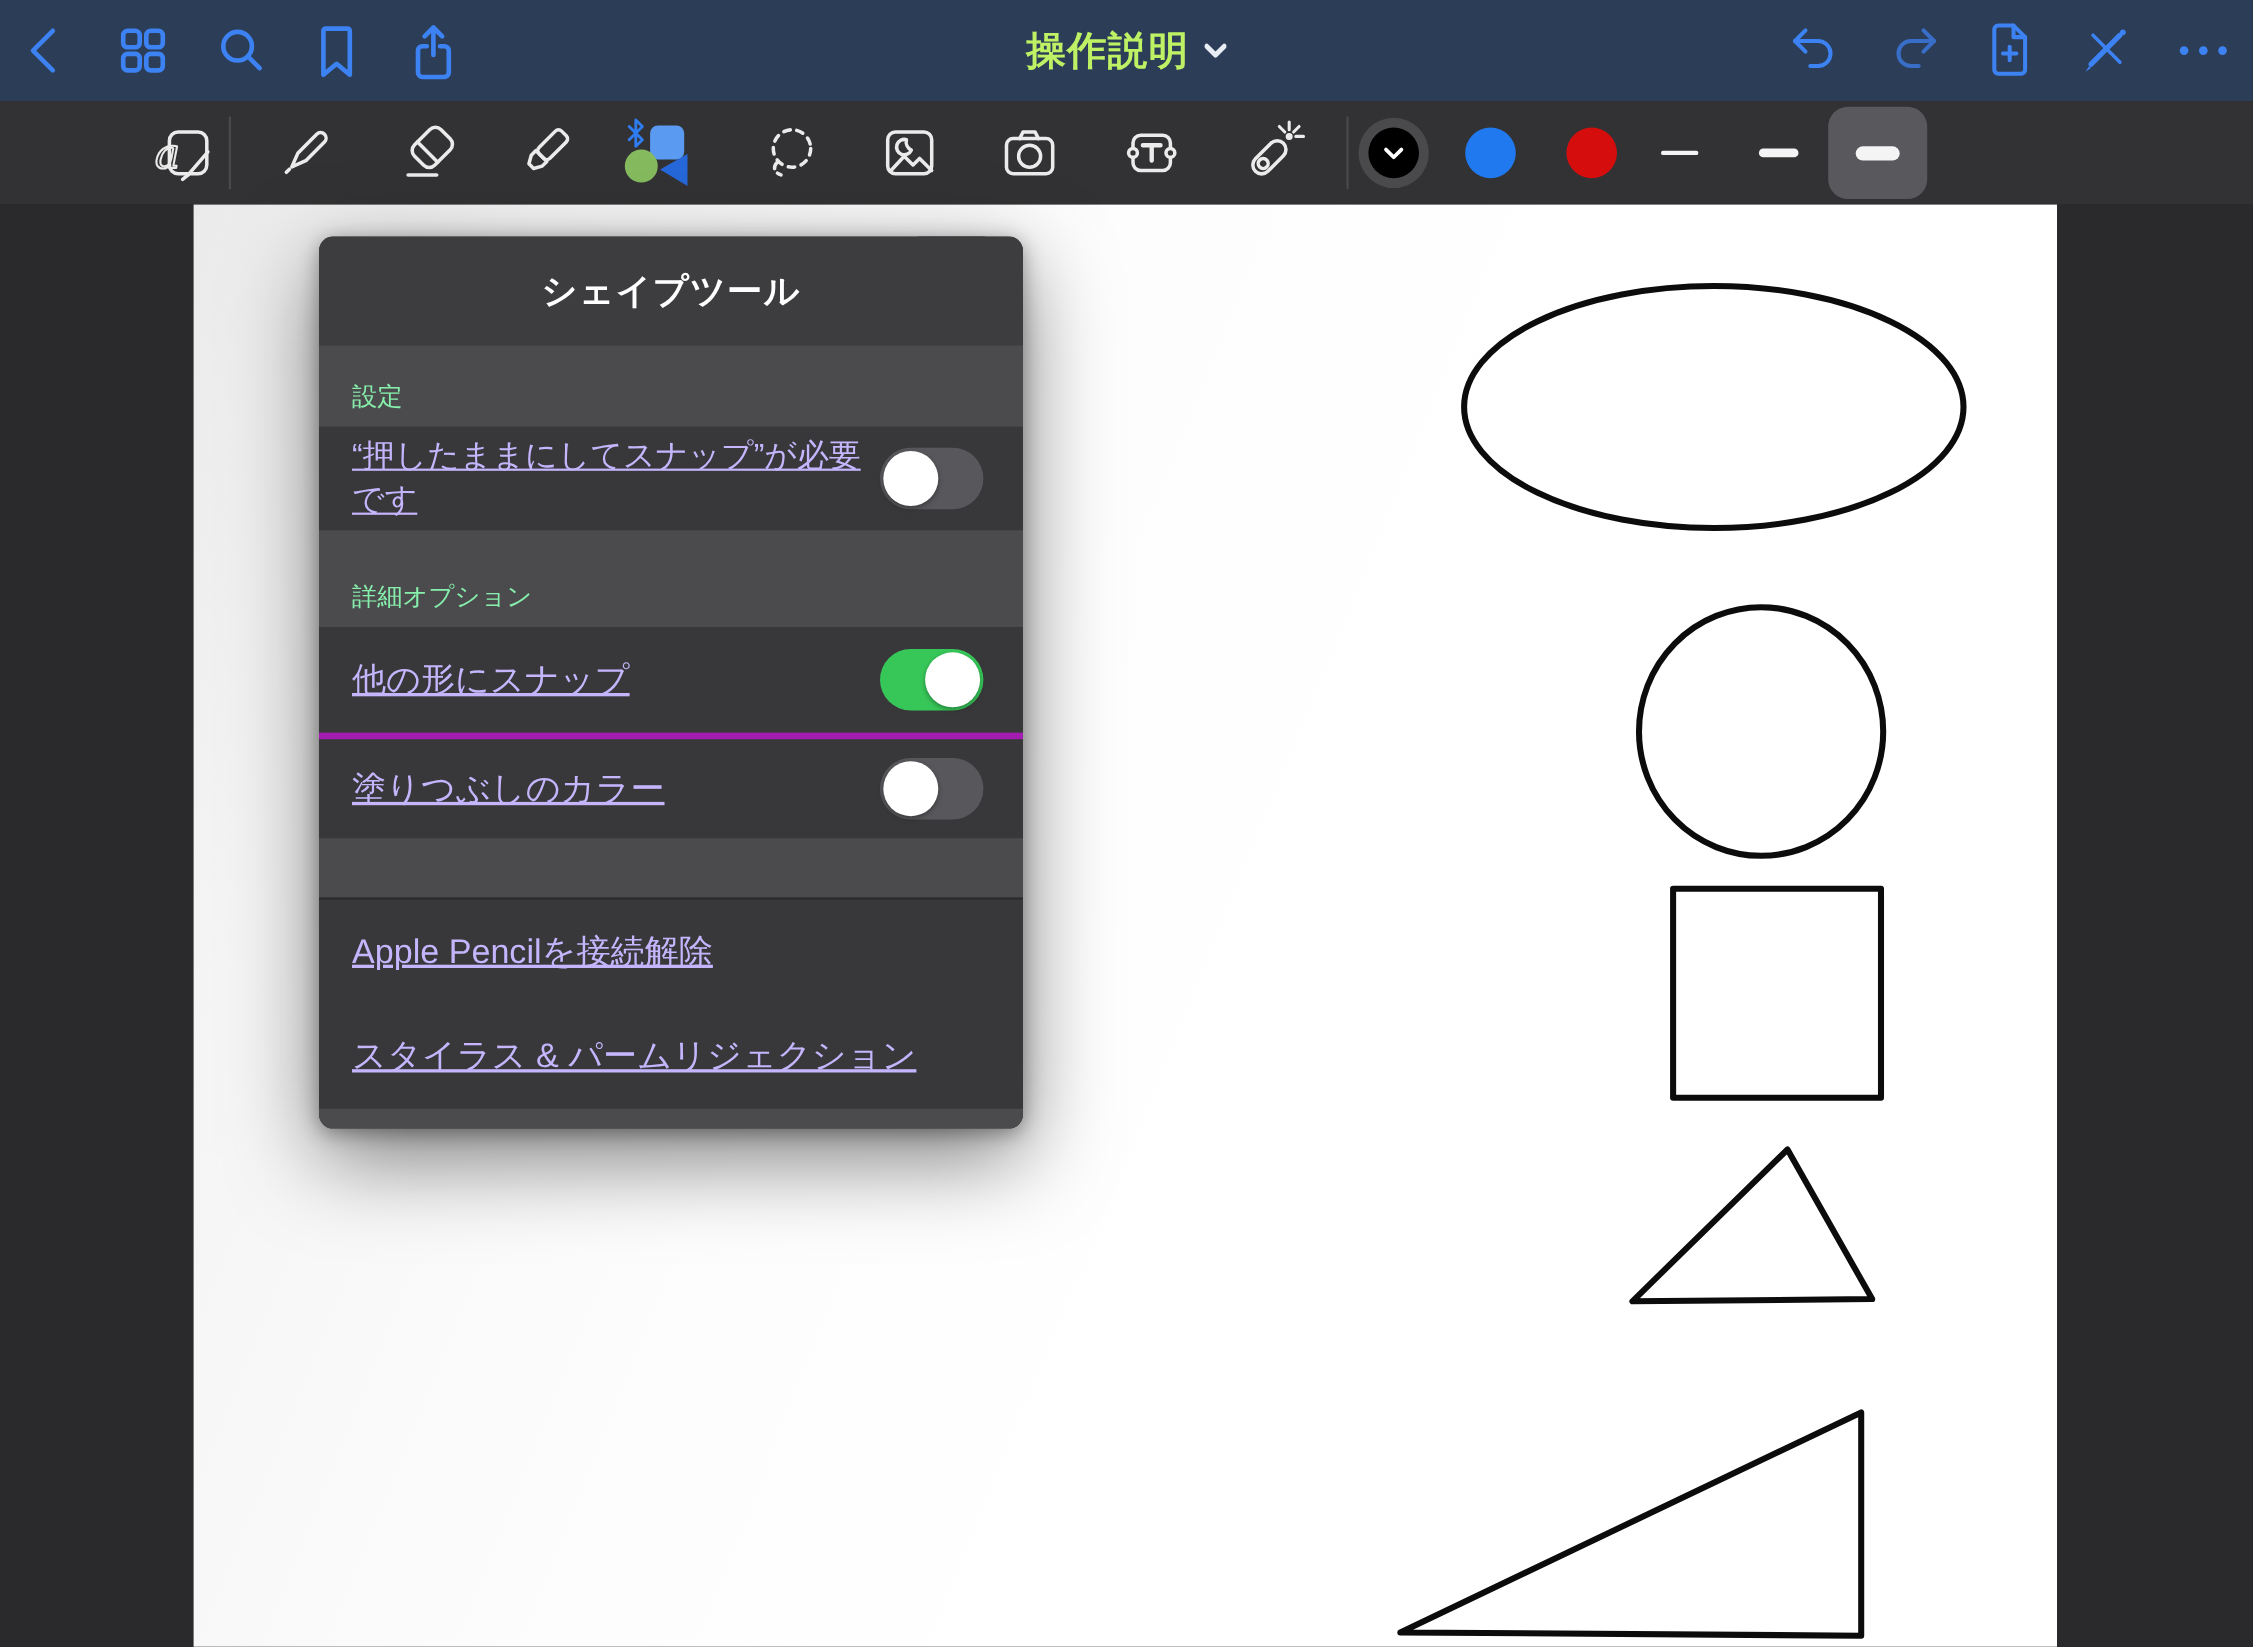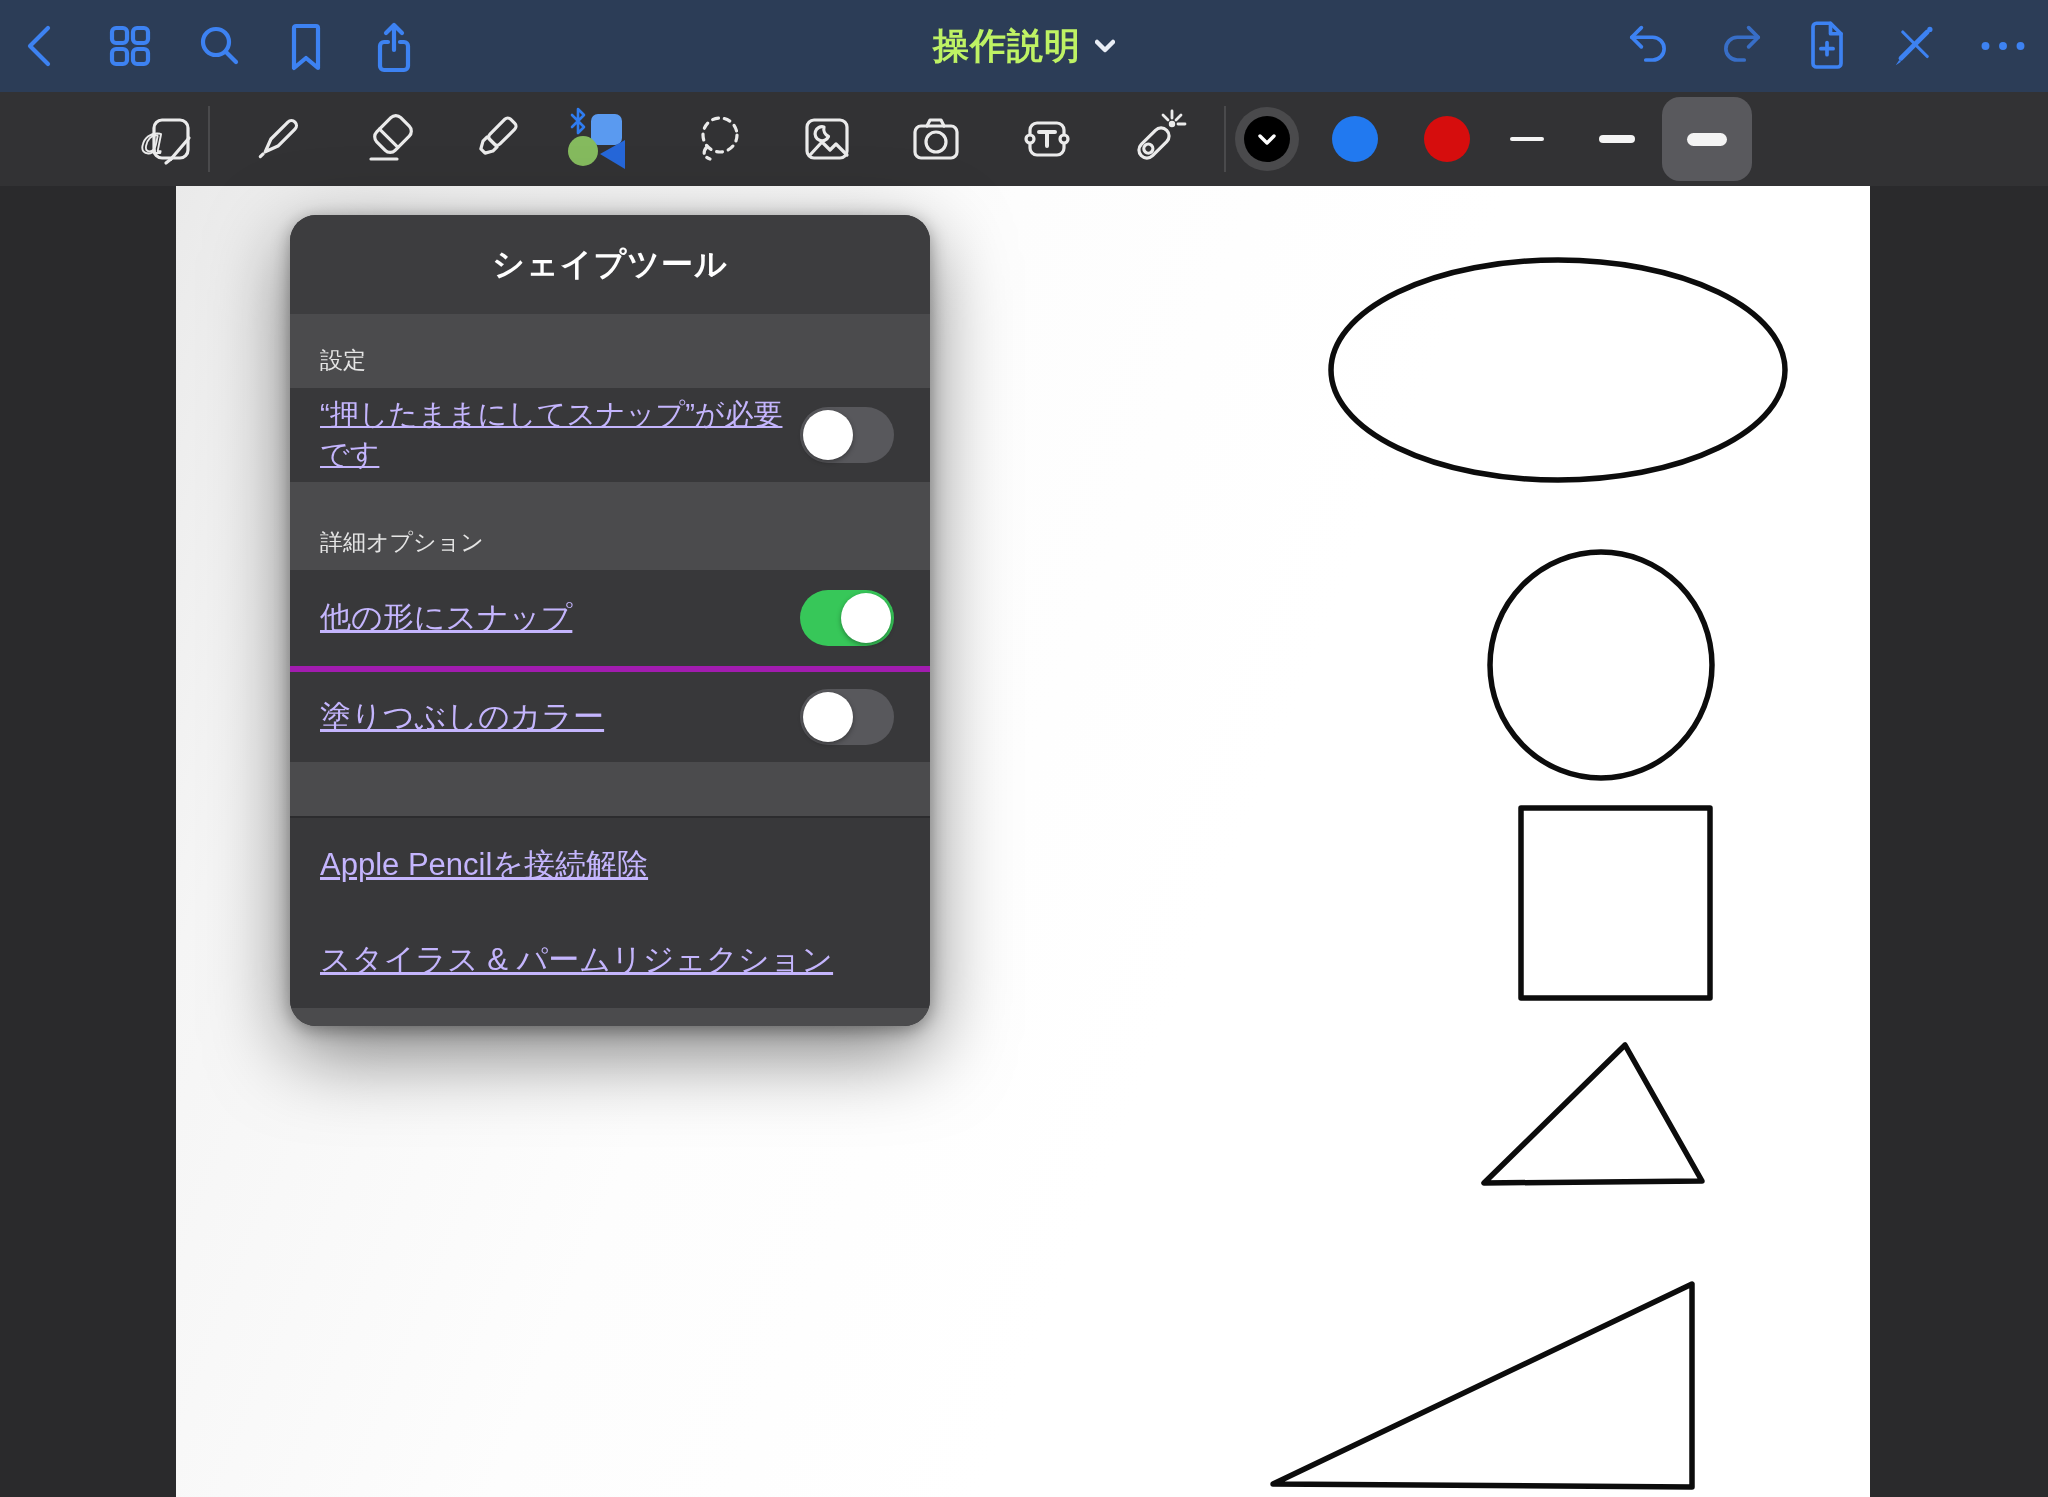--- a/index.html
+++ b/index.html
@@ -40,27 +40,27 @@
   .bar { background:#f4f4f4; border-radius:8px; }
 
   
   .stage { position:absolute; left:0; top:186px; width:2048px; height:1311px; background:#2a2a2c; }
   .canvas { position:absolute; left:176px; top:0; width:1694px; height:1311px;
             background:linear-gradient(112deg,#eaeaea 0%,#f5f5f5 14%,#fdfdfd 38%,#ffffff 60%); }
   .canvas svg .ink { fill:none; stroke:#0c0c0c; stroke-width:5.5; stroke-linejoin:round; stroke-linecap:round; }
 
   
   .popover { position:absolute; left:290px; top:215px; width:640px; height:811px;
-             border-radius:26px; overflow:hidden; background:#38383a;
+             border-radius:13px; overflow:hidden; background:#38383a;
              box-shadow:0 26px 80px rgba(0,0,0,.5), 0 4px 18px rgba(0,0,0,.35);
              display:flex; flex-direction:column; }
   .popover-arrow { position:absolute; left:540px; top:-28px; }
   .pop-title { height:99px; background:#3d3d3f; display:flex; align-items:center; justify-content:center;
                color:#ffffff; font-size:32px; font-weight:600; letter-spacing:1px; }
-  .pop-band { background:#4b4b4d; color:#e5e5e5; font-size:23px; display:flex; align-items:flex-end;
+  .pop-band { background:#4b4b4d; color:#86efac; font-size:23px; display:flex; align-items:flex-end;
               padding:0 0 12px 30px; }
   .band-settings { height:74px; }
   .band-advanced { height:88px; }
   .band-spacer { height:54px; padding:0; }
   .pop-row { background:#38383a; display:flex; align-items:center; padding:0 36px 0 30px;
              color:#c4b5fd; font-size:31px;text-decoration:underline; }
   .pop-row .lbl { flex:1; }
   .row-hold { height:94px; font-size:29px; }
   .row-snap { height:96px; }
   .row-fill { height:96px; border-top:6px solid #a21caf; }

